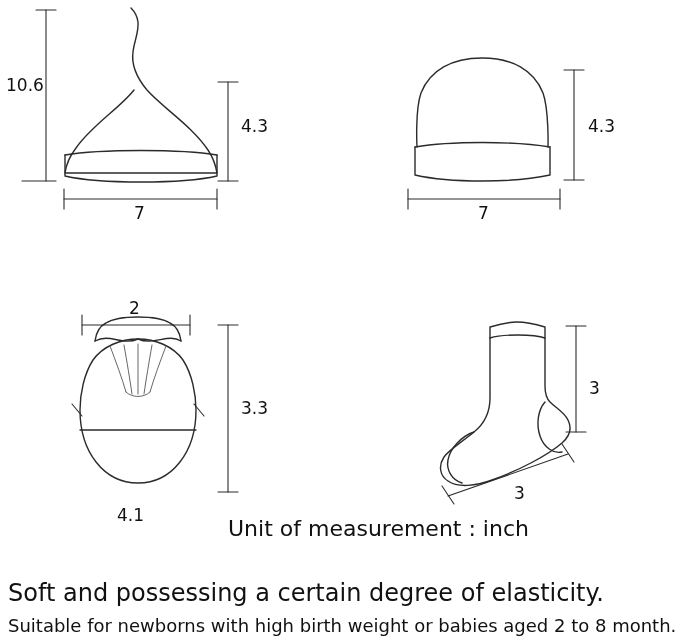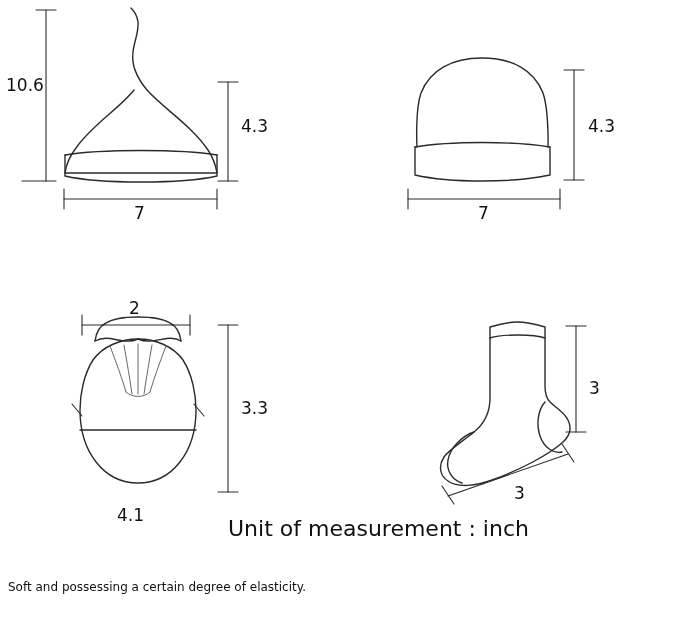--- a/index.html
+++ b/index.html
@@ -34,21 +34,21 @@
     color: #111111;
     white-space: nowrap;
     line-height: 1;
   }
   .unit-caption {
     font-size: 22px;
     left: 228px;
     top: 518px;
   }
   .note1 {
-    font-size: 12px;
+    font-size: 24px;
     left: 8px;
     top: 581px;
   }
   .note2 {
     font-size: 18px;
     left: 8px;
     top: 617px;
   }
   svg.figure {
     position: absolute;
@@ -238,14 +238,15 @@
   <div class="dim-label" style="left:117px; top:507px;">4.1</div>
 
   <div class="dim-label" style="left:589px; top:380px;">3</div>
 
   <div class="dim-label" style="left:514px; top:485px;">3</div>
 
   <div class="caption unit-caption">Unit of measurement : inch</div>
 
   <div class="caption note1">Soft and possessing a certain degree of elasticity.</div>
 
+  <div class="caption note2">Suitable for newborns with high birth weight or babies aged 2 to 8 month.</div>
 
 </div>
 
 </body></html>

